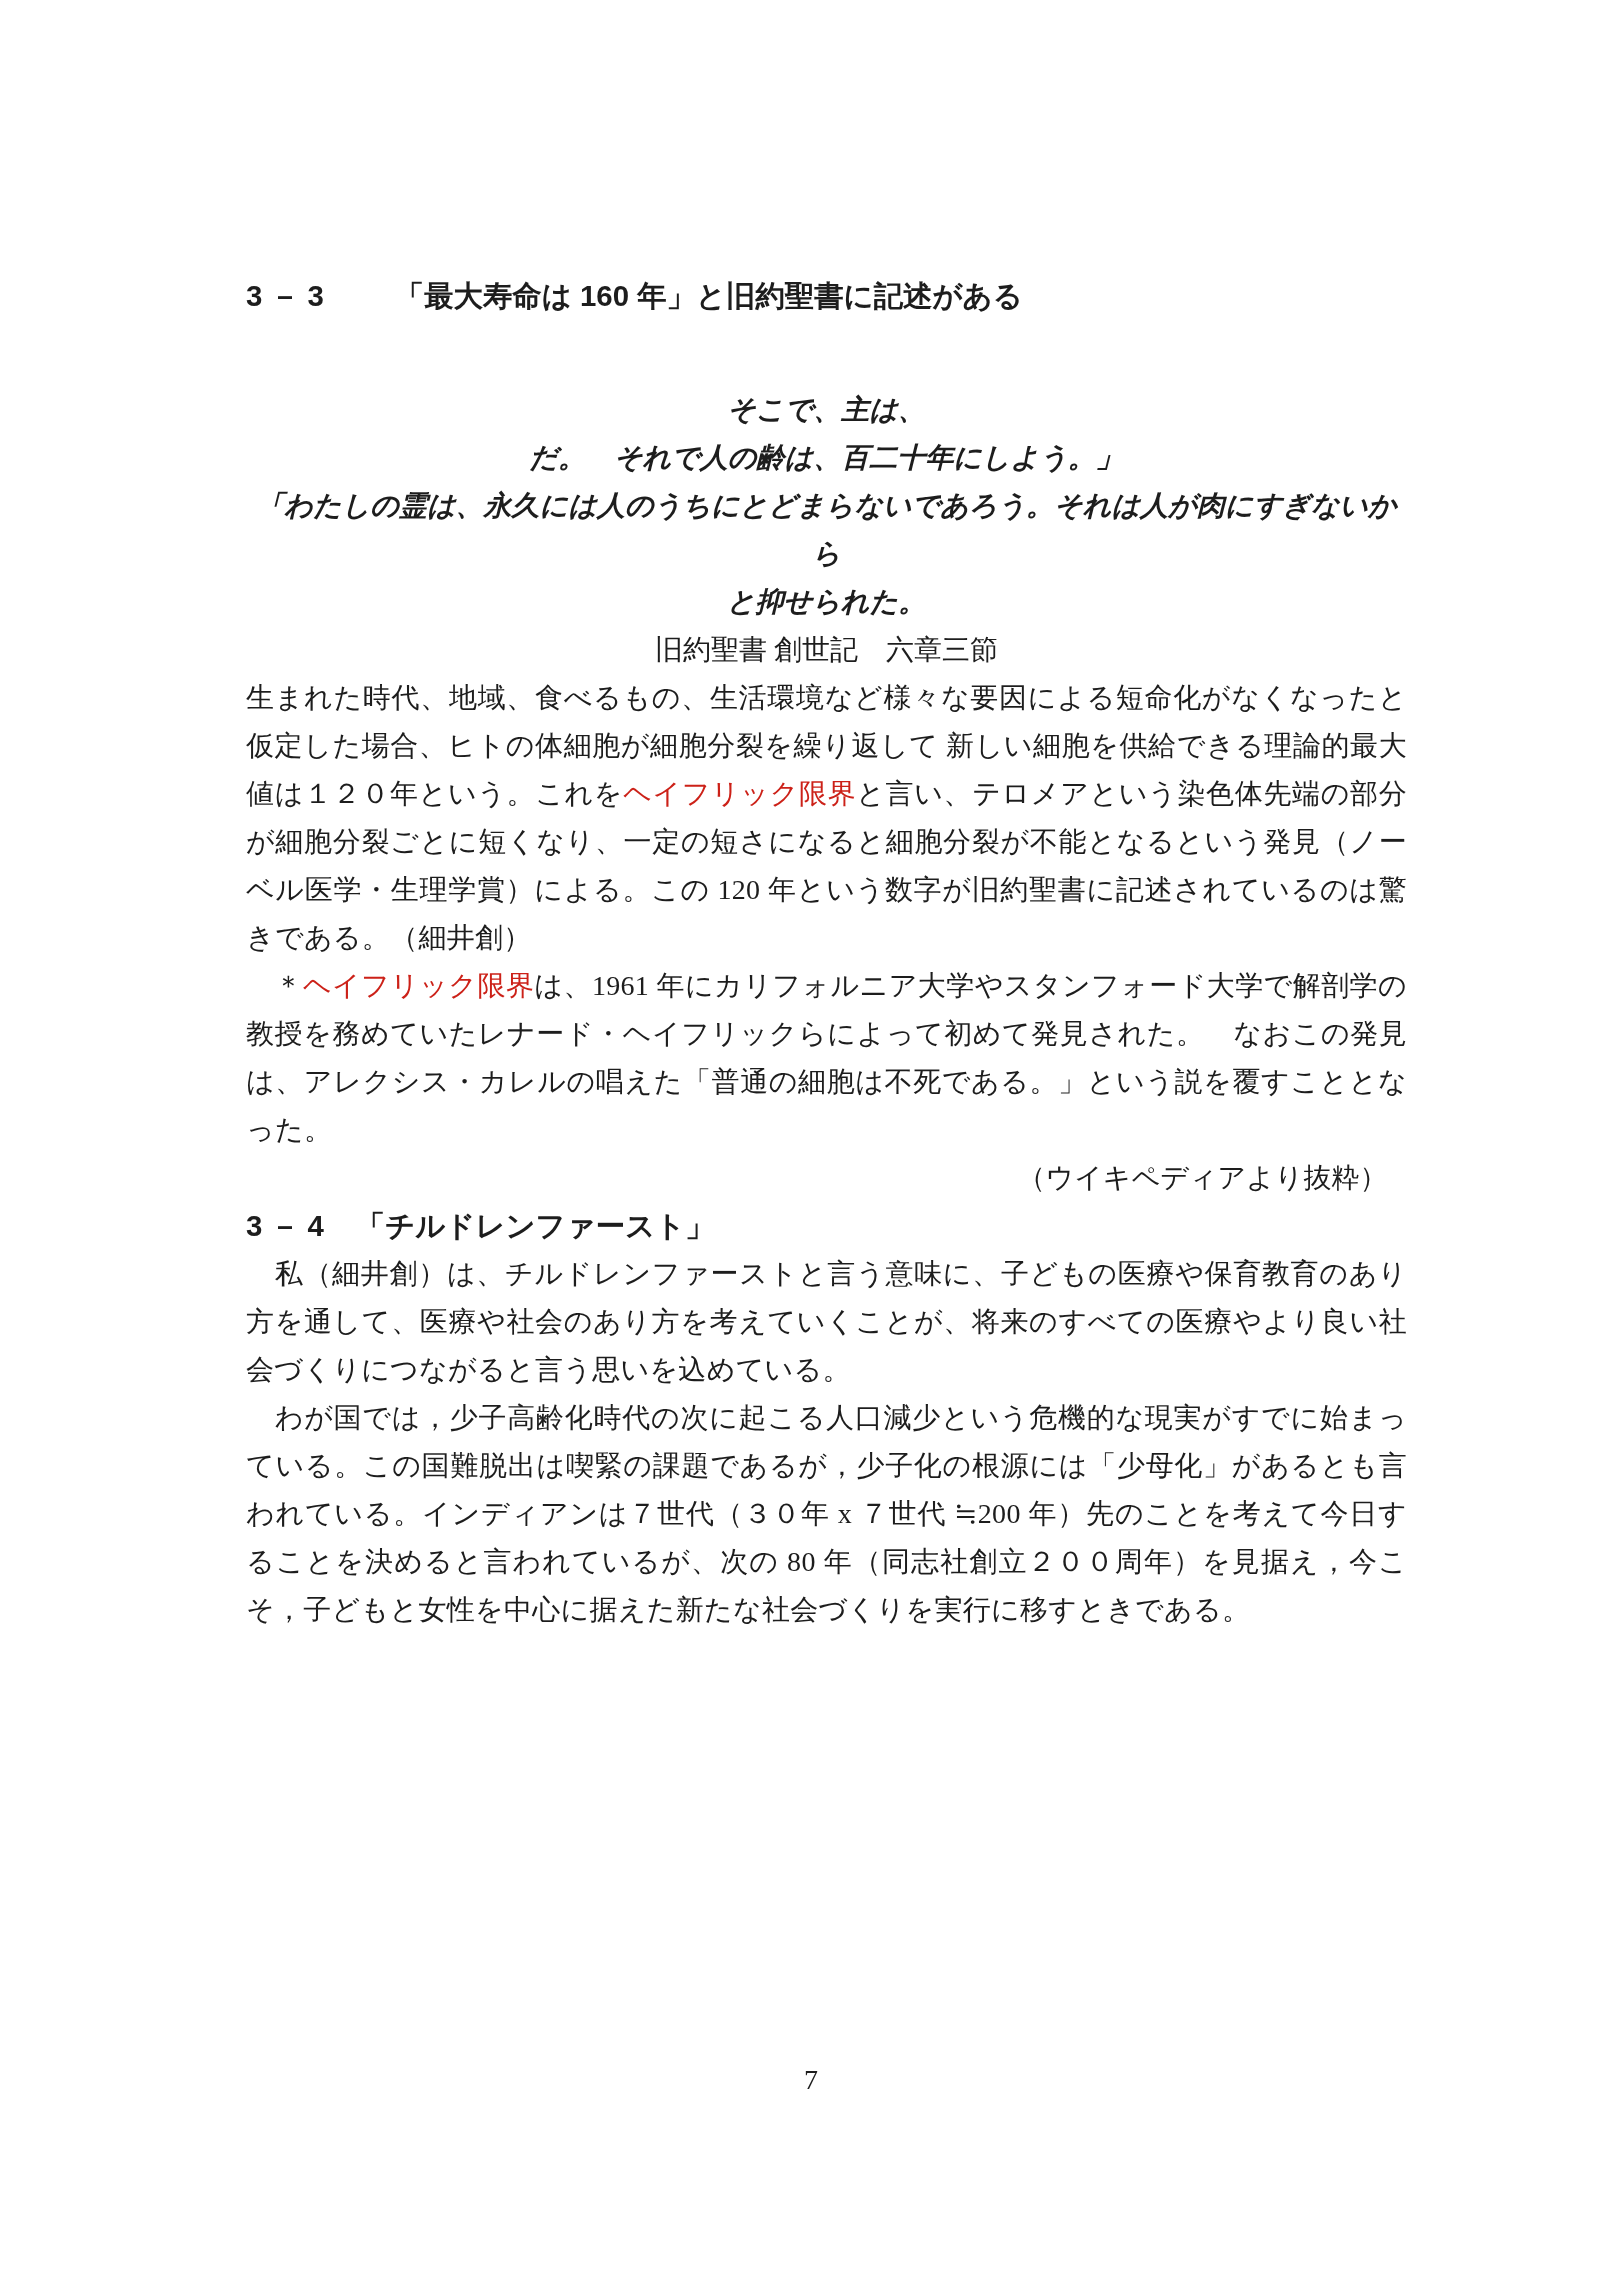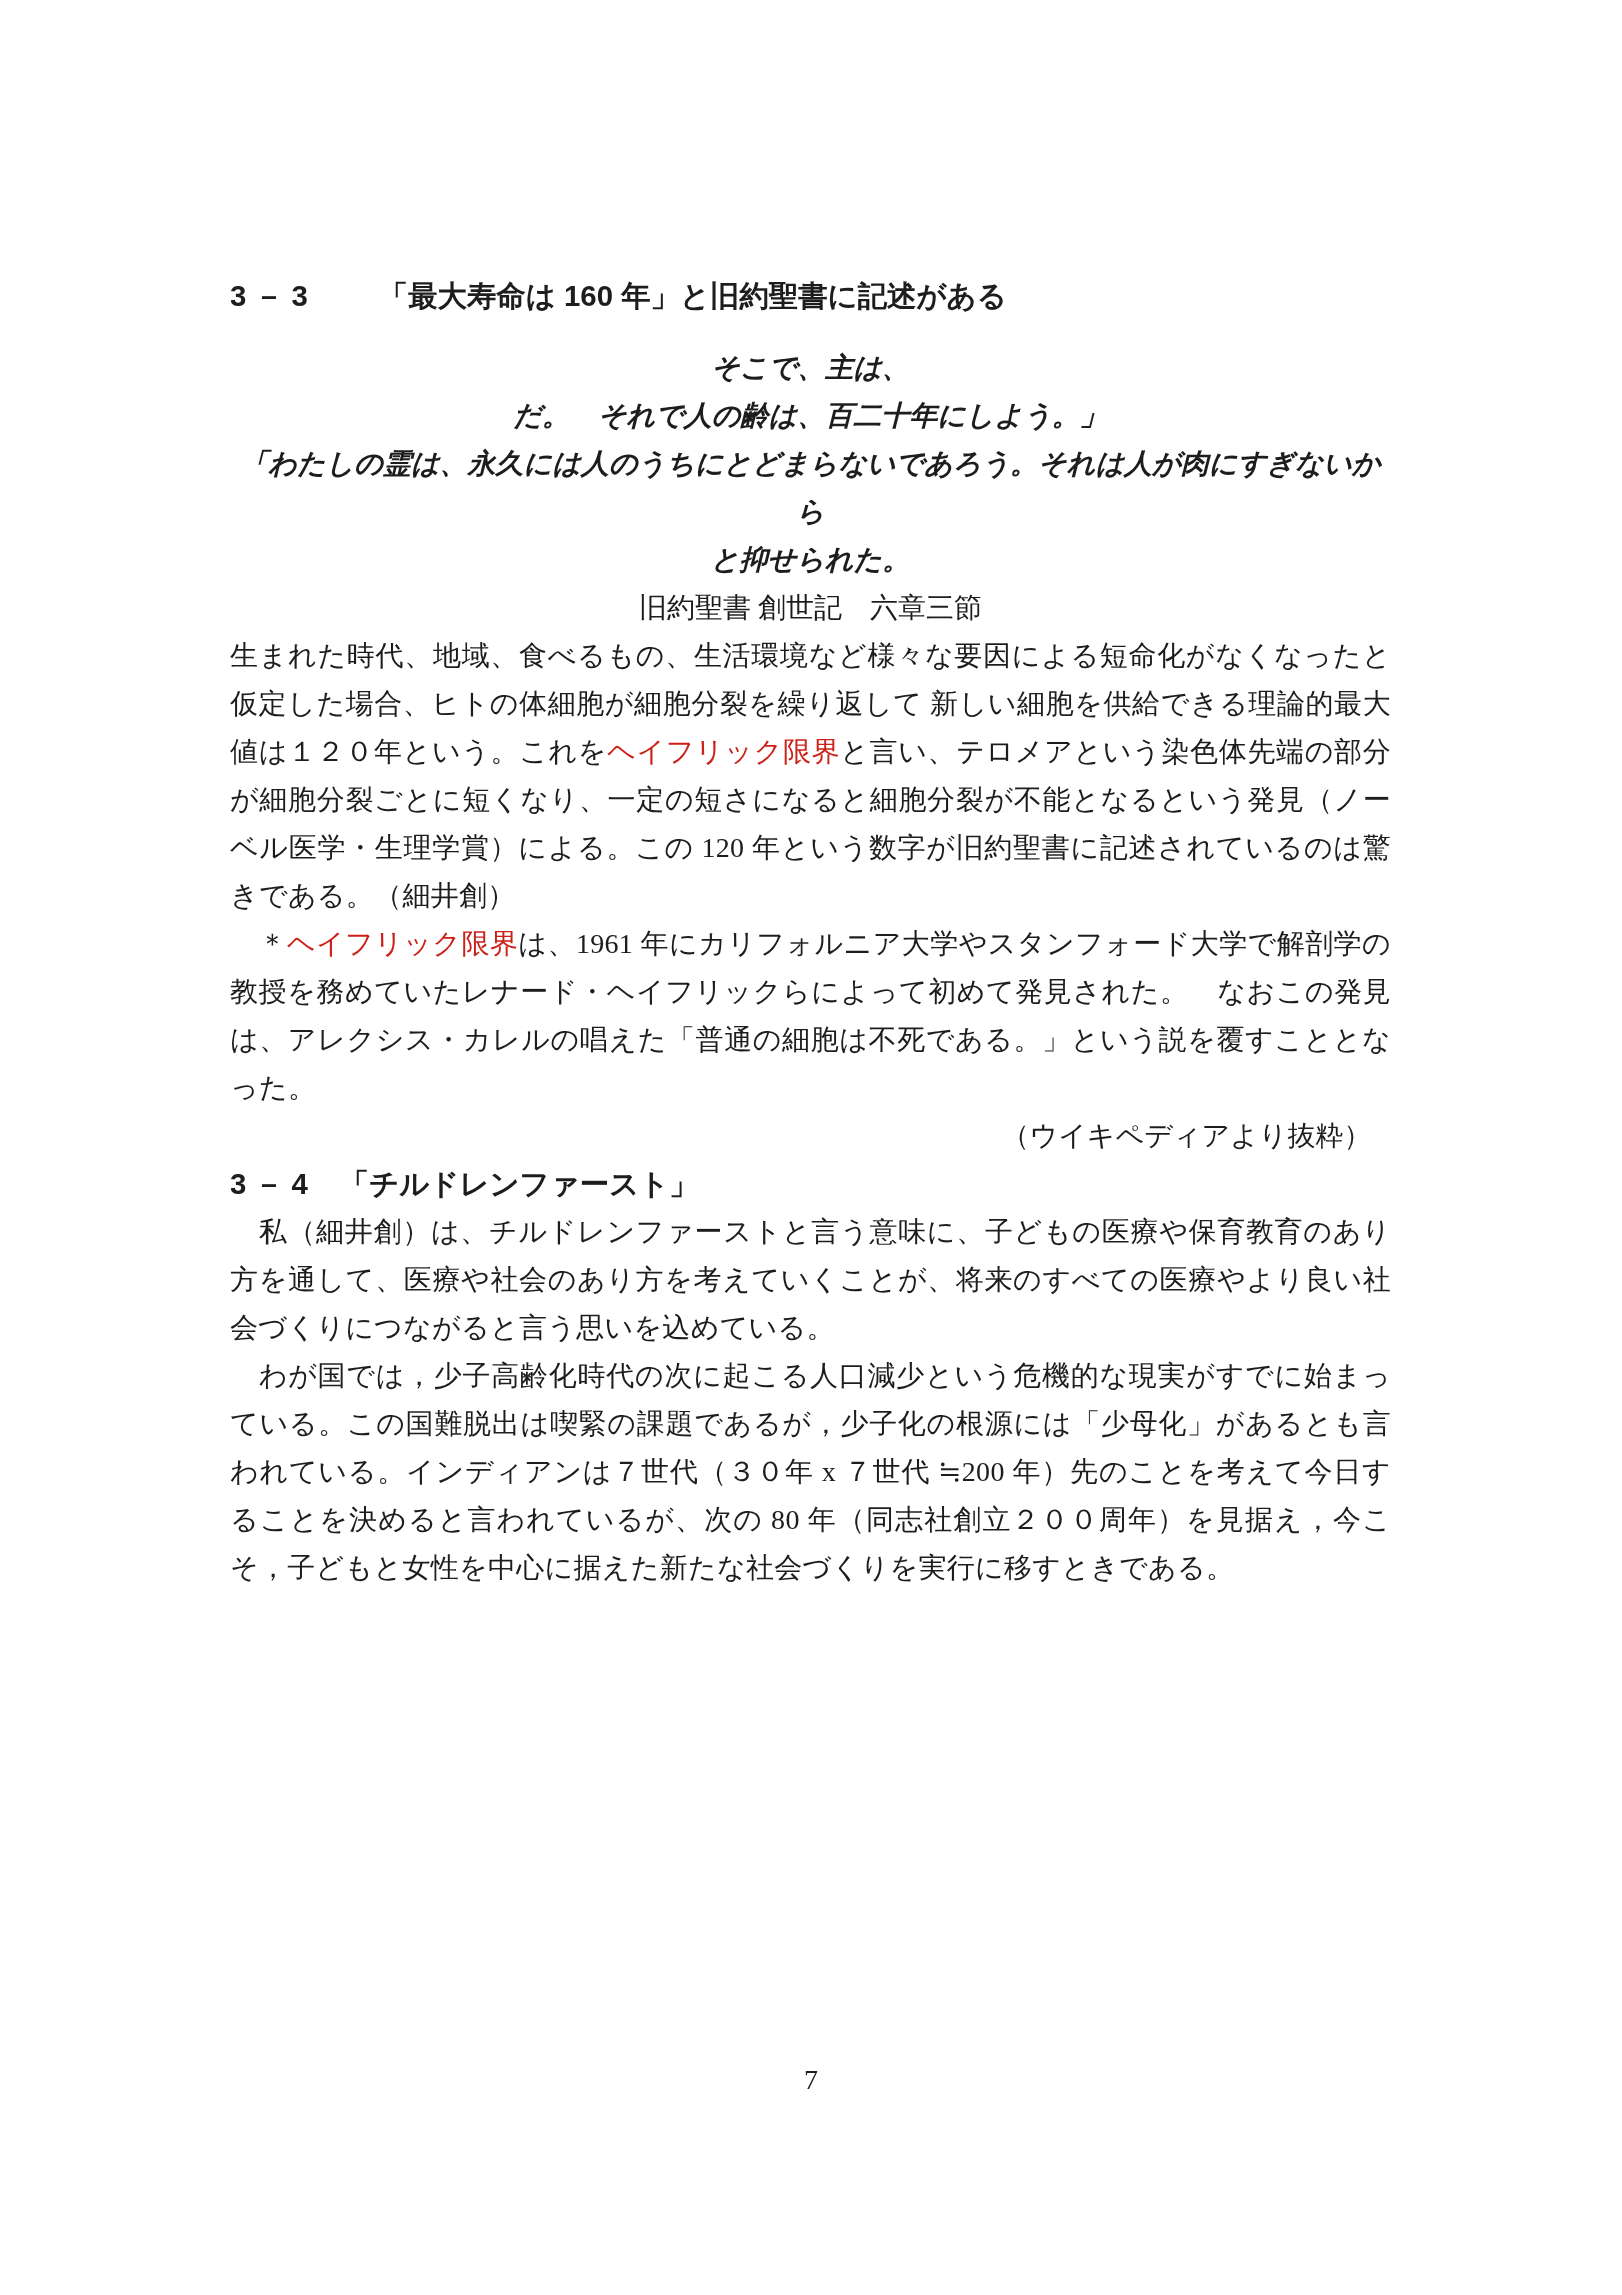--- a/index.html
+++ b/index.html
@@ -11,41 +11,41 @@
     position: relative;
     width: 1622px;
     height: 2295px;
     background: #ffffff;
     color: #1d1d1d;
     font-family: "Liberation Serif", "DejaVu Serif", serif;
     overflow: hidden;
   }
   .content {
     position: absolute;
-    left: 230px;
+    left: 246px;
     top: 275px;
     width: 1161px;
   }
   
   .h-sec {
     font-family: "Liberation Sans", "DejaVu Sans", sans-serif;
     font-weight: 700;
     font-size: 29.4px;
     line-height: 42px;
     display: flex;
     align-items: baseline;
   }
   .h-sec .num { letter-spacing: 7.9px; white-space: nowrap; }
   .h33 .num { margin-right: 63px; }
   .h34 { line-height: 48px; }
   .h34 .num { margin-right: 24px; text-align: right; }
 
   
   .quote {
-    margin-top: 27px;
+    margin-top: 69px;
     text-align: center;
     font-weight: 700;
     font-style: italic;
     font-size: 28px;
     line-height: 48px;
   }
   .quote-attr {
     text-align: center;
     font-size: 28px;
     line-height: 48px;

